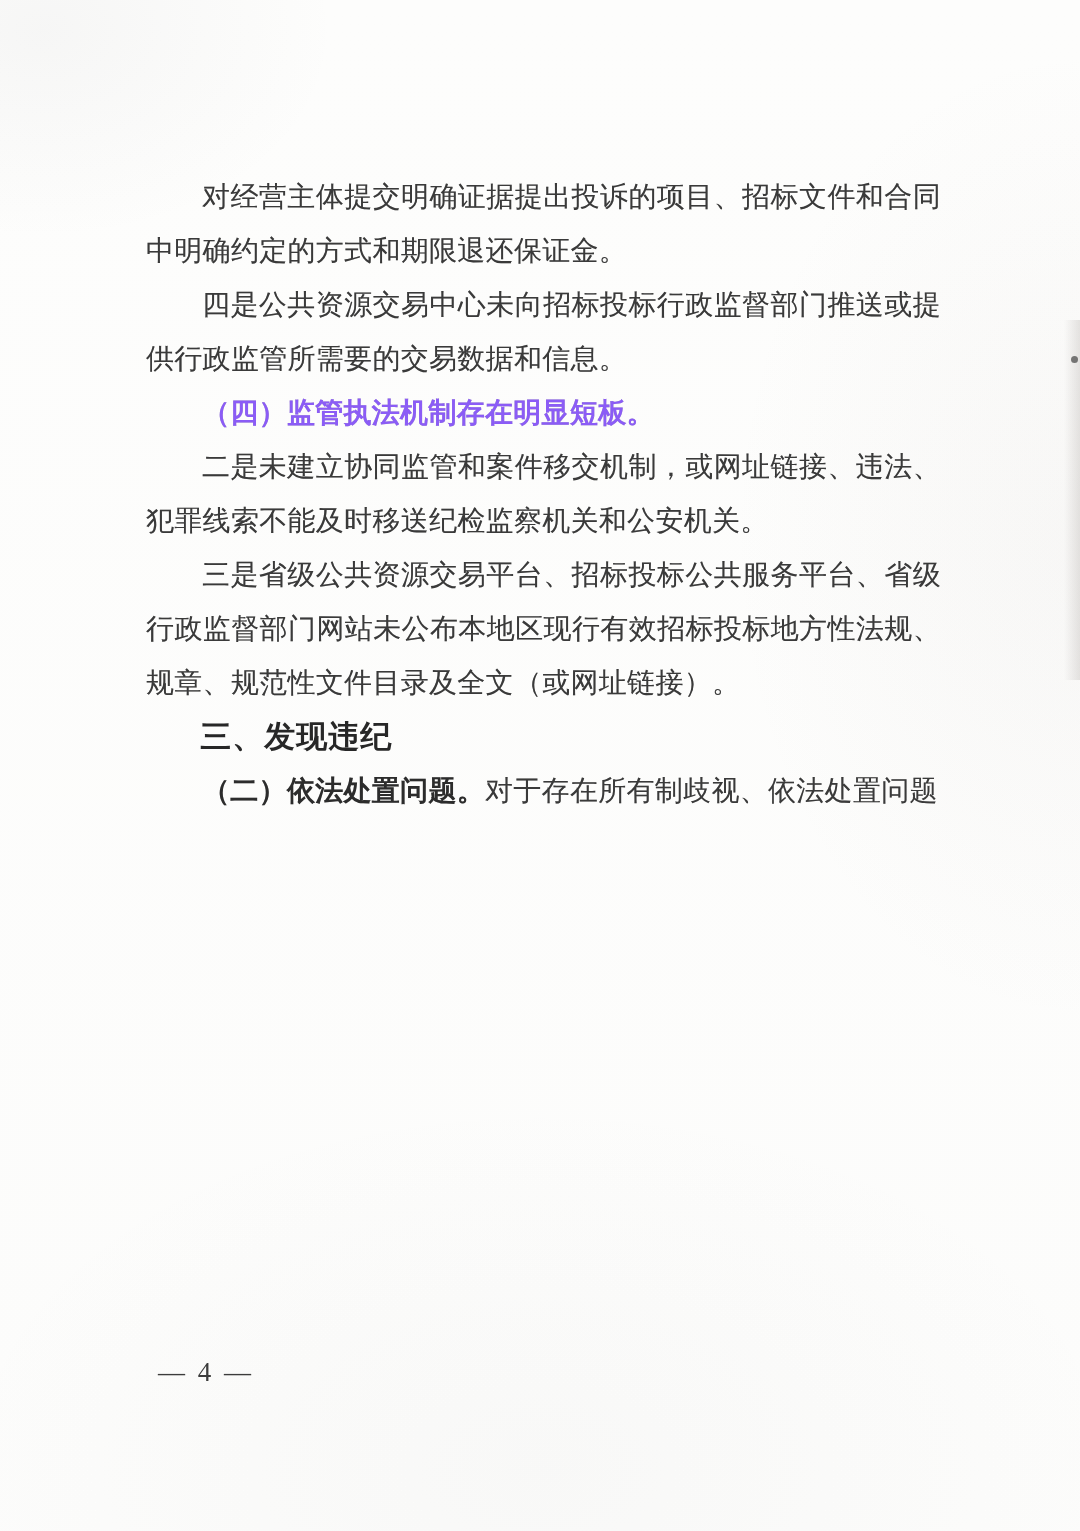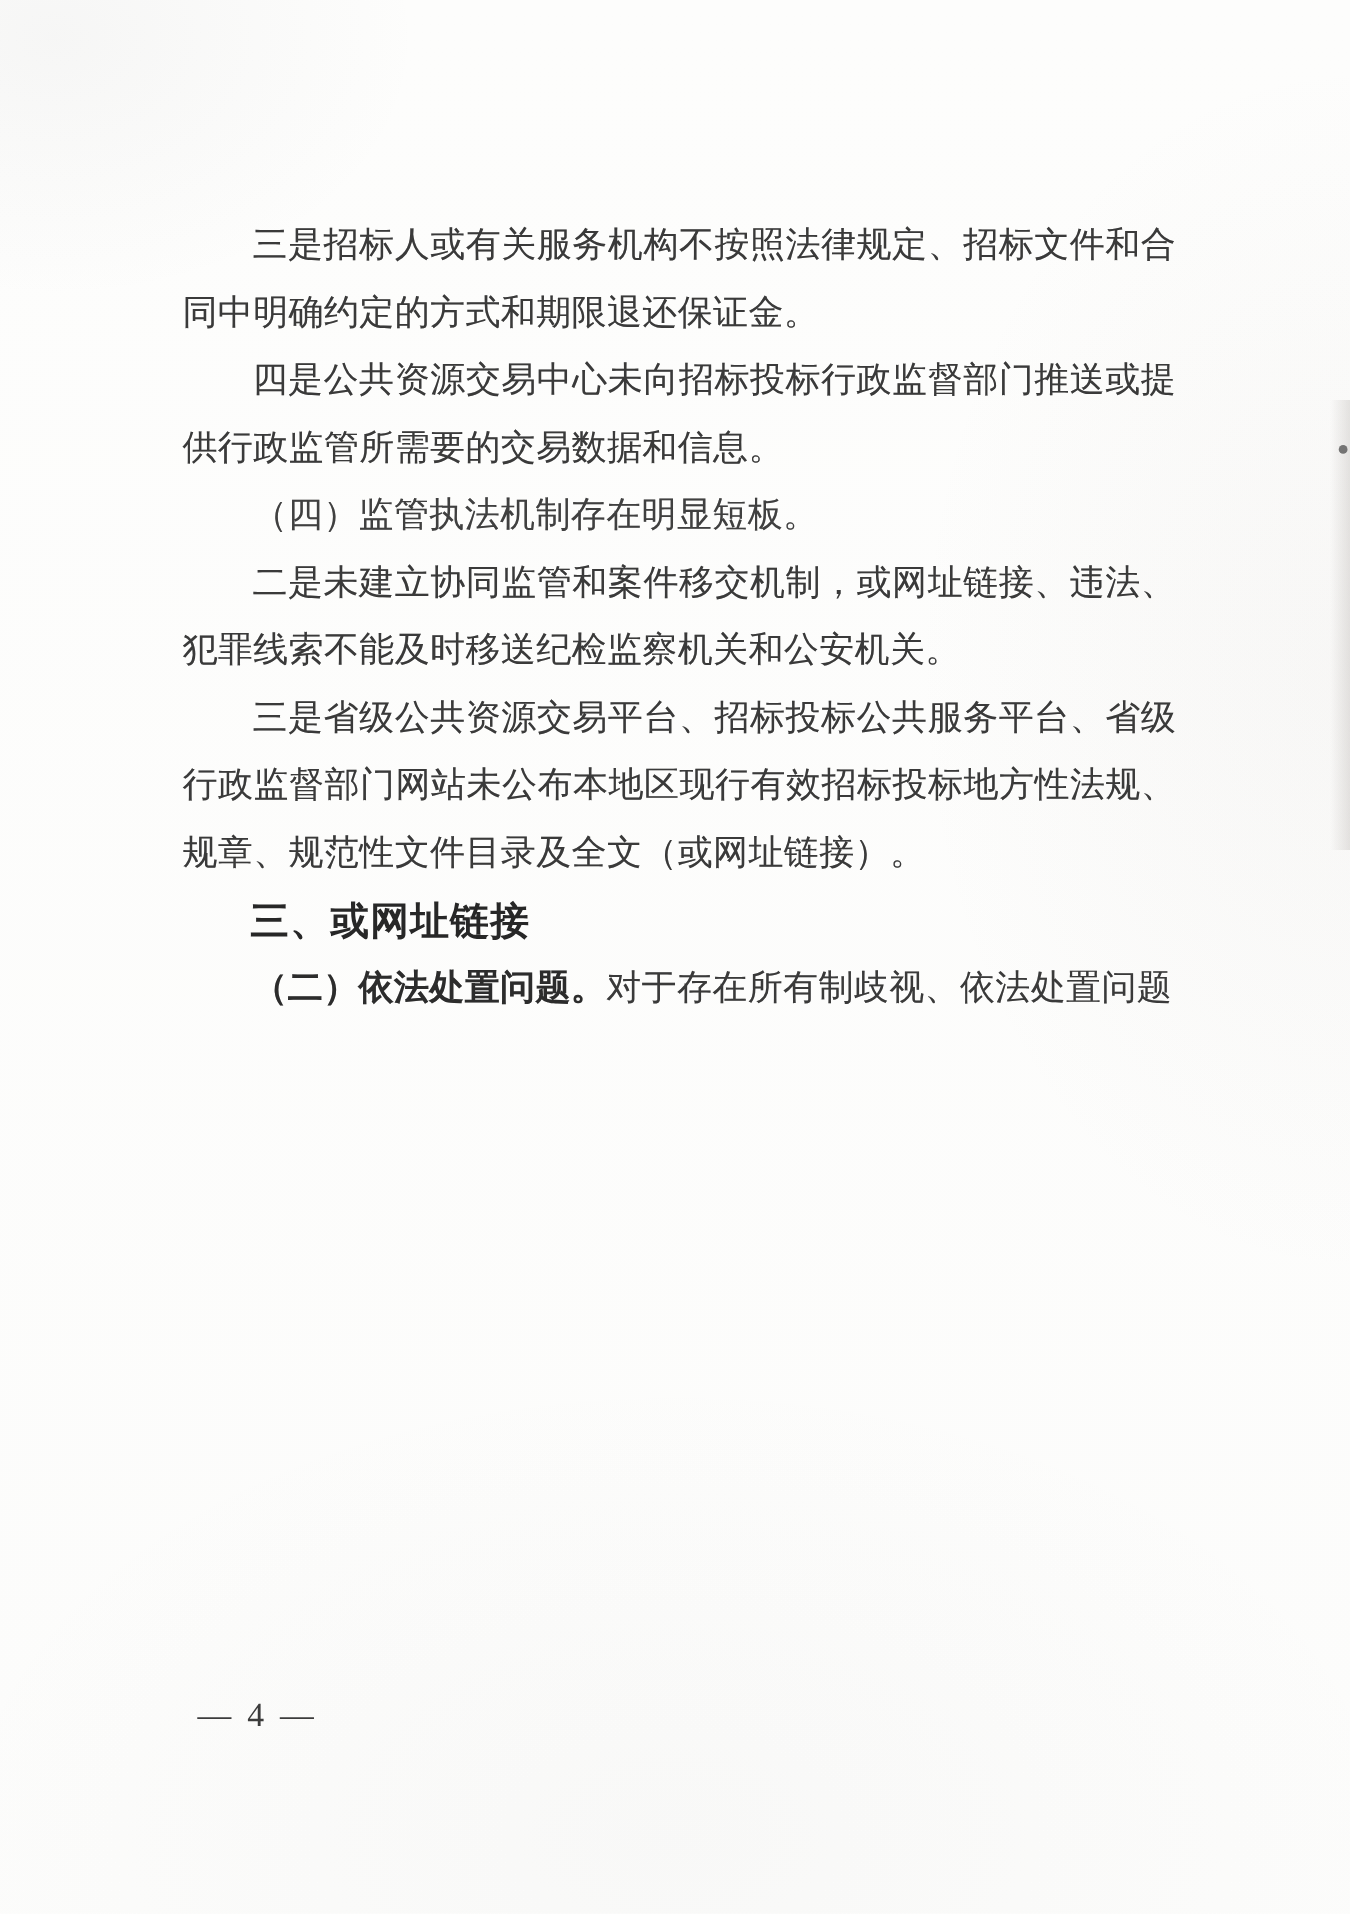--- a/index.html
+++ b/index.html
@@ -52,22 +52,22 @@
     margin: 0;
     font-size: 28px;
     line-height: 54px;
     letter-spacing: 0.3px;
     text-align: justify;
     text-indent: 2em;
     color: #3a3a3a;
     text-shadow: 0 0 0.4px rgba(60,60,60,0.35);
   }
   p.kai {
-    font-weight: 400;
-    color: #404040;
+    font-weight: 700;
+    color: #8b5cf6;
   }
   .hei-heading {
     margin: 0;
     font-size: 31px;
     line-height: 54px;
     text-indent: 1.75em;
     font-family: "Liberation Sans", "DejaVu Sans", sans-serif;
     font-weight: 700;
     color: #272727;
     letter-spacing: 1px;
@@ -87,24 +87,24 @@
   }
 </style>
 </head>
 <body>
 
 <div class="scan-bg"></div>
 <div class="edge-shade"></div>
 <div class="speck"></div>
 
 <div class="content">
-  <p class="para">三是招标人或有关服务机构不按照法律规定、招标文件和合同中明确约定的方式和期限退还保证金。</p>
+  <p class="para">对经营主体提交明确证据提出投诉的项目、招标文件和合同中明确约定的方式和期限退还保证金。</p>
   <p class="para">四是公共资源交易中心未向招标投标行政监督部门推送或提供行政监管所需要的交易数据和信息。</p>
   <p class="para kai">（四）监管执法机制存在明显短板。</p>
   <p class="para">二是未建立协同监管和案件移交机制，或网址链接、违法、犯罪线索不能及时移送纪检监察机关和公安机关。</p>
   <p class="para">三是省级公共资源交易平台、招标投标公共服务平台、省级行政监督部门网站未公布本地区现行有效招标投标地方性法规、规章、规范性文件目录及全文（或网址链接）。</p>
-  <h2 class="hei-heading">三、或网址链接</h2>
+  <h2 class="hei-heading">三、发现违纪</h2>
   <p class="para">
     <span class="lead">（二）依法处置问题。</span><span>对于存在所有制歧视、依法处置问题</span>
   </p>
 </div>
 
 <div class="page-num">— 4 —</div>
 
 </body></html>

